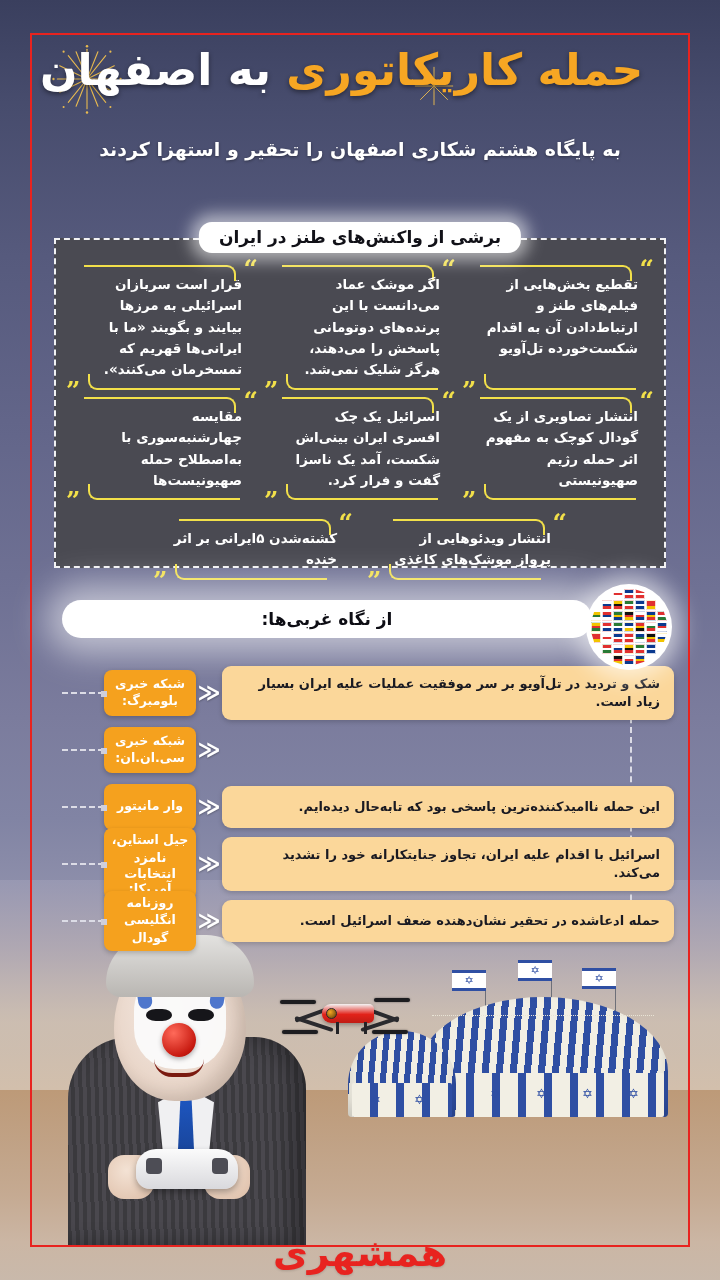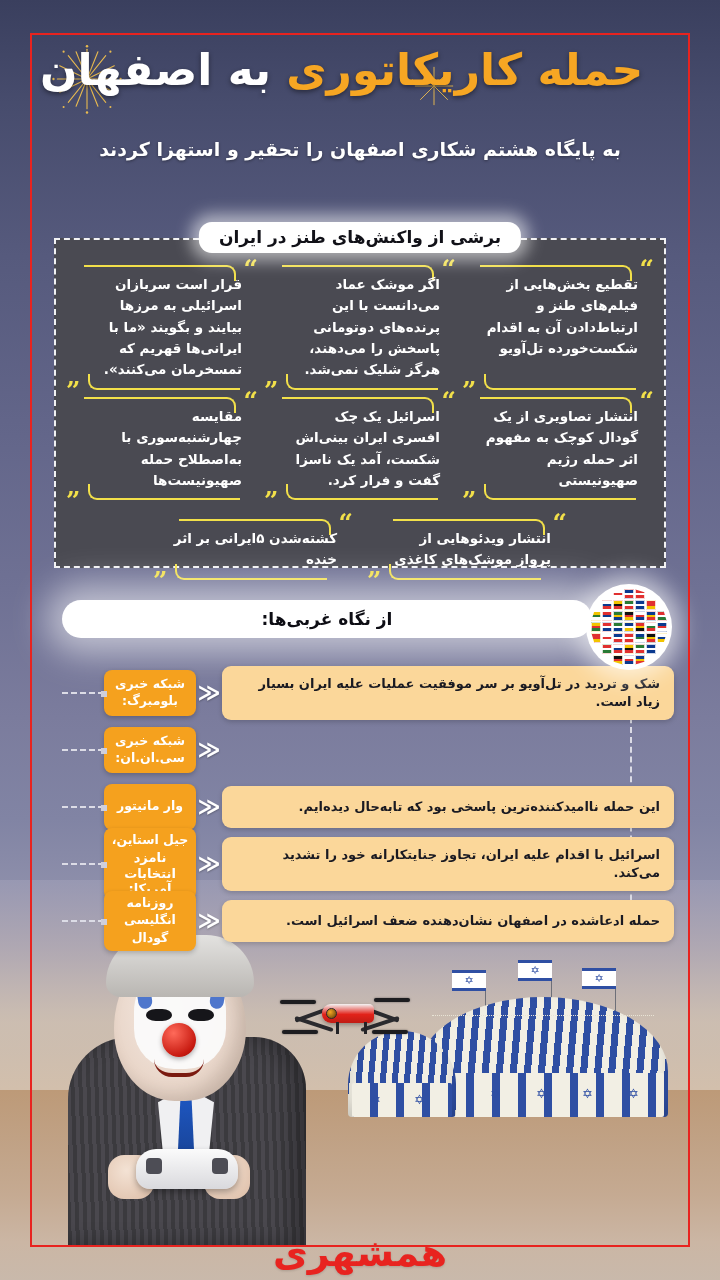--- a/index.html
+++ b/index.html
@@ -730,21 +730,21 @@
       <div class="stmt">اسرائیل با اقدام علیه ایران، تجاوز جنایتکارانه خود را تشدید می‌کند.</div>
     </div>
 
     <div class="wrow">
       <div class="dashlink"></div>
       <div class="src">
         <span>روزنامه انگلیسی گودال</span>
         <span class="sub"></span>
       </div>
       <div class="chev">≪</div>
-      <div class="stmt">حمله ادعاشده در اصفهان نشان‌دهنده ضعف اسرائیل است.</div>
+      <div class="stmt">حمله ادعاشده در تحقیر نشان‌دهنده ضعف اسرائیل است.</div>
     </div>
 
   </div>
 
   <div class="scene">
 
     <div class="tent-group">
       <div class="flag-pole" style="right:62px;  bottom:104px; height:30px;"></div>
       <div class="flag" style="right:62px; bottom:128px;">✡</div>
       <div class="flag-pole" style="right:126px; bottom:110px; height:32px;"></div>

